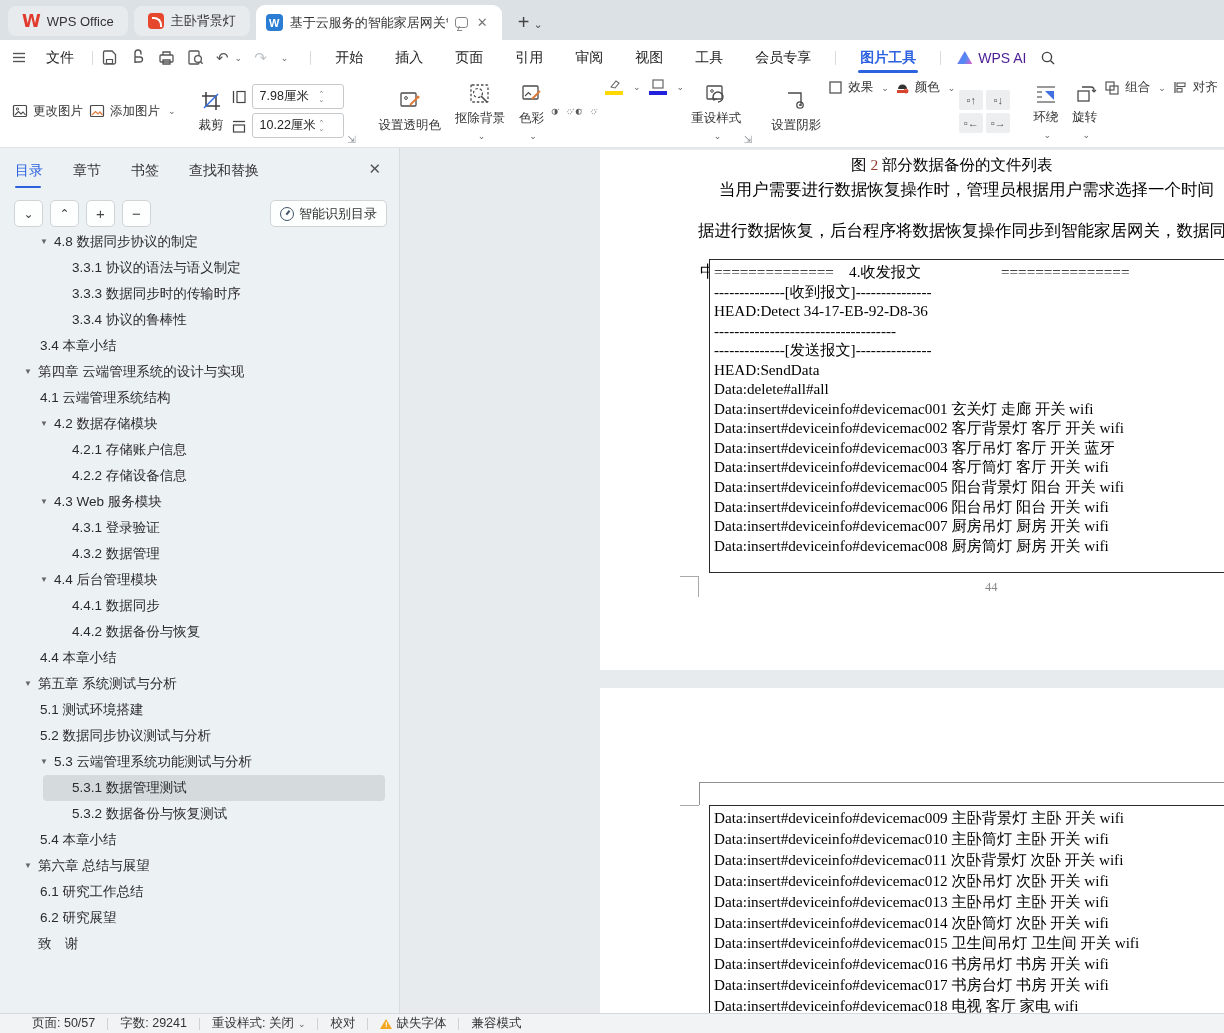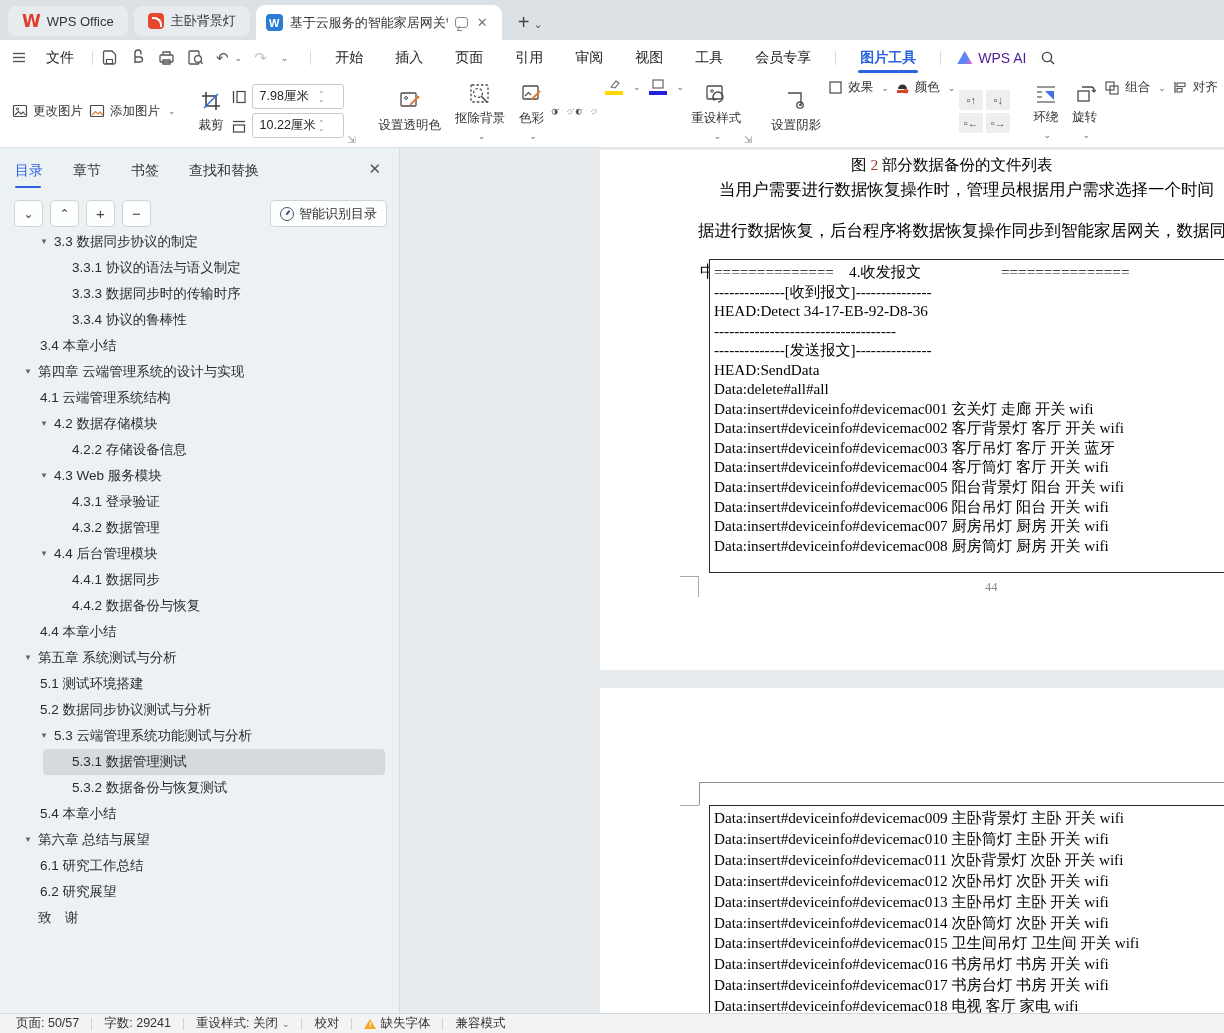--- a/index.html
+++ b/index.html
@@ -100,21 +100,21 @@
   .box-line { white-space:pre; font-size:15.2px; padding-left:4px; }
   .msgbox1 .box-line { line-height:19.55px; }
   .msgbox2 .box-line { line-height:20.9px; }
   .msgbox1 { padding-top:2px; } .msgbox2 { padding-top:2px; }
   .pagenum { position:absolute; left:385px; top:430px; font-size:12.5px; color:#888; }
   .corner-mark { position:absolute; left:80px; top:426px; width:19px; height:21px; border-top:1px solid #a9a9a9; border-right:1px solid #a9a9a9; }
   .margin-line { position:absolute; left:99px; top:94px; width:761px; height:23px; border-top:1px solid #8f8f8f; border-left:1px solid #8f8f8f; }
   .margin-tick { position:absolute; left:80px; top:117px; width:19px; height:0; border-top:1px solid #a9a9a9; }
 
   
-  .statusbar { height:20px; background:#f1f3f4; border-top:1px solid #d5d9db; display:flex; align-items:center; padding-left:4px; font-size:12.5px; color:#333; gap:0; }
+  .statusbar { height:20px; background:#f1f3f4; border-top:1px solid #d5d9db; display:flex; align-items:center; padding-left:20px; font-size:12.5px; color:#333; gap:0; }
   .sb-item { padding:0 12px; display:flex; align-items:center; gap:4px; white-space:nowrap; }
   .sb-div { width:1px; height:12px; background:#cfd3d6; }
   .warn-tri { width:0; height:0; border-left:6px solid transparent; border-right:6px solid transparent; border-bottom:10px solid #f5a623; position:relative; }
   .warn-tri::after { content:"!"; position:absolute; left:-1.5px; top:1px; font-size:8px; color:#fff; font-weight:bold; }
   .sb-caret { font-size:9px; color:#666; }
 </style>
 </head>
 <body>
 
 <div class="tabbar">
@@ -450,21 +450,21 @@
       <span class="s-btn" style="font-size:15px">−</span>
       <span class="smart-btn">
         <span class="dial-ic"></span>
         <span>智能识别目录</span>
       </span>
     </div>
     <div class="toc">
 
         <div class="toc-row lvl1 arrow">
           <span class="tri">▼</span>
-          <span class="toc-label">3.3 数据同步协议的制定</span>
+          <span class="toc-label">4.8 数据同步协议的制定</span>
         </div>
 
         <div class="toc-row lvl2">
 
           <span class="toc-label">3.3.1 协议的语法与语义制定</span>
         </div>
 
 
         <div class="toc-row lvl2">
 
@@ -489,20 +489,24 @@
         <div class="toc-row lvl1">
 
           <span class="toc-label">4.1 云端管理系统结构</span>
         </div>
 
         <div class="toc-row lvl1 arrow">
           <span class="tri">▼</span>
           <span class="toc-label">4.2 数据存储模块</span>
         </div>
 
+        <div class="toc-row lvl2">
+
+          <span class="toc-label">4.2.1 存储账户信息</span>
+        </div>
 
         <div class="toc-row lvl2">
 
           <span class="toc-label">4.2.2 存储设备信息</span>
         </div>
 
         <div class="toc-row lvl1 arrow">
           <span class="tri">▼</span>
           <span class="toc-label">4.3 Web 服务模块</span>
         </div>

